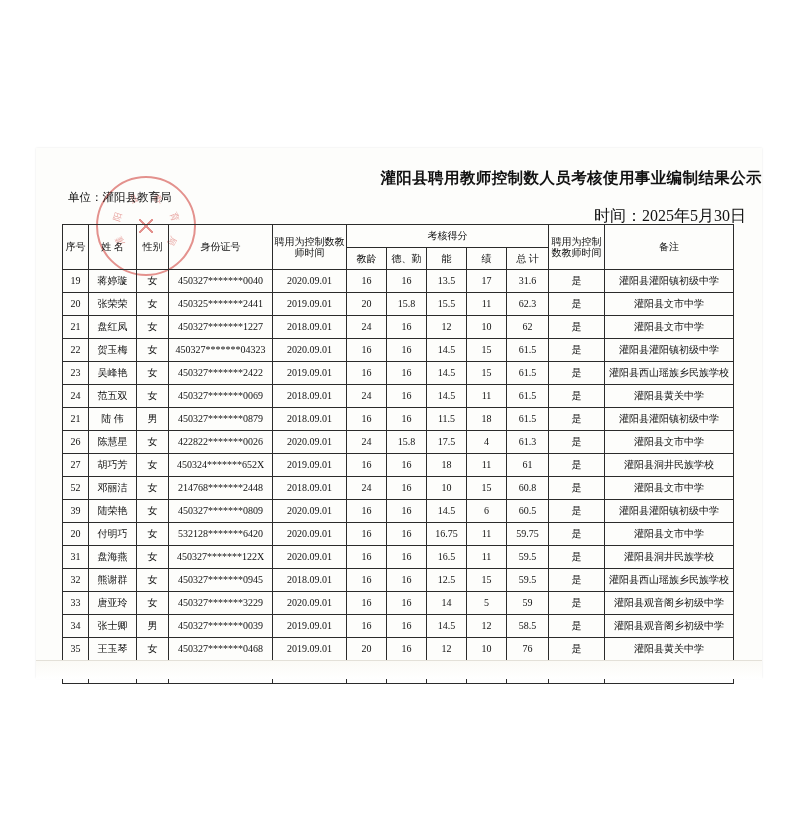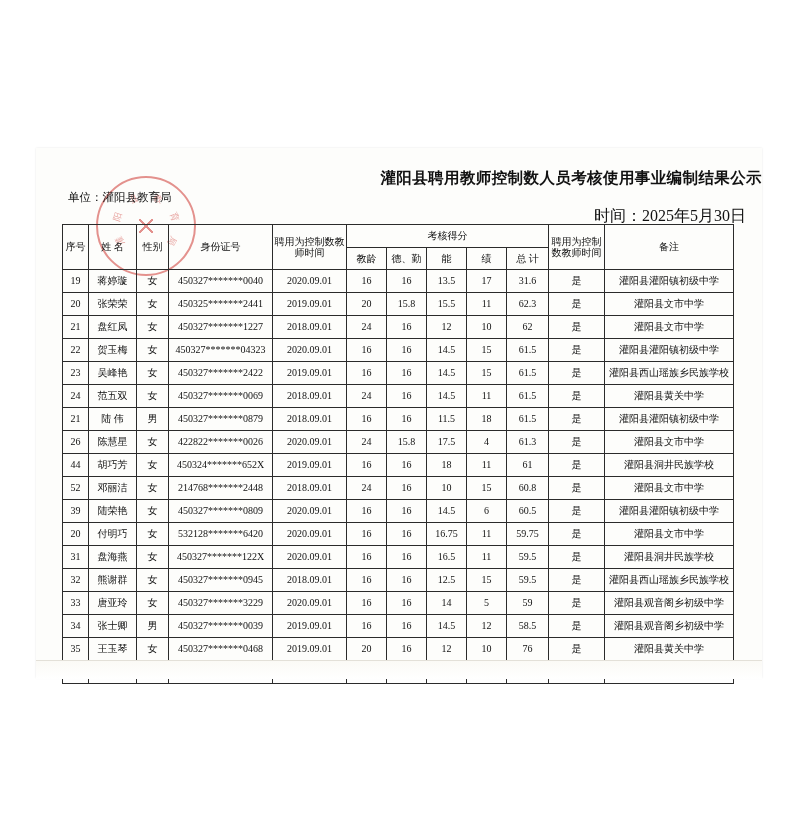--- a/index.html
+++ b/index.html
@@ -308,21 +308,21 @@
             <td>2020.09.01</td>
             <td>24</td>
             <td>15.8</td>
             <td>17.5</td>
             <td>4</td>
             <td>61.3</td>
             <td>是</td>
             <td>灌阳县文市中学</td>
           </tr>
           <tr>
-            <td>44</td>
+            <td>27</td>
             <td>胡巧芳</td>
             <td>女</td>
             <td>450324*******652X</td>
             <td>2019.09.01</td>
             <td>16</td>
             <td>16</td>
             <td>18</td>
             <td>11</td>
             <td>61</td>
             <td>是</td>

